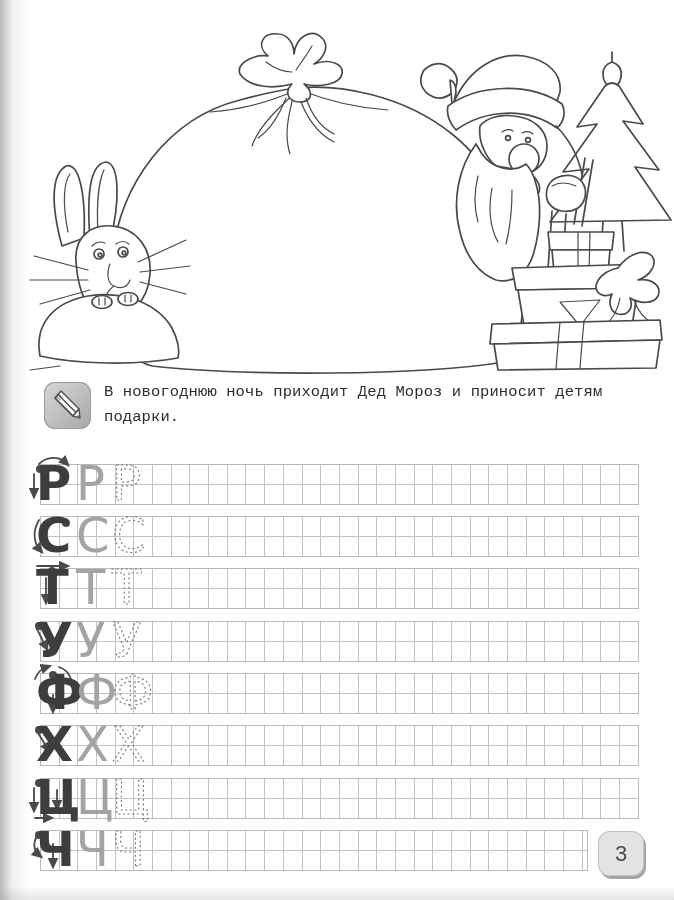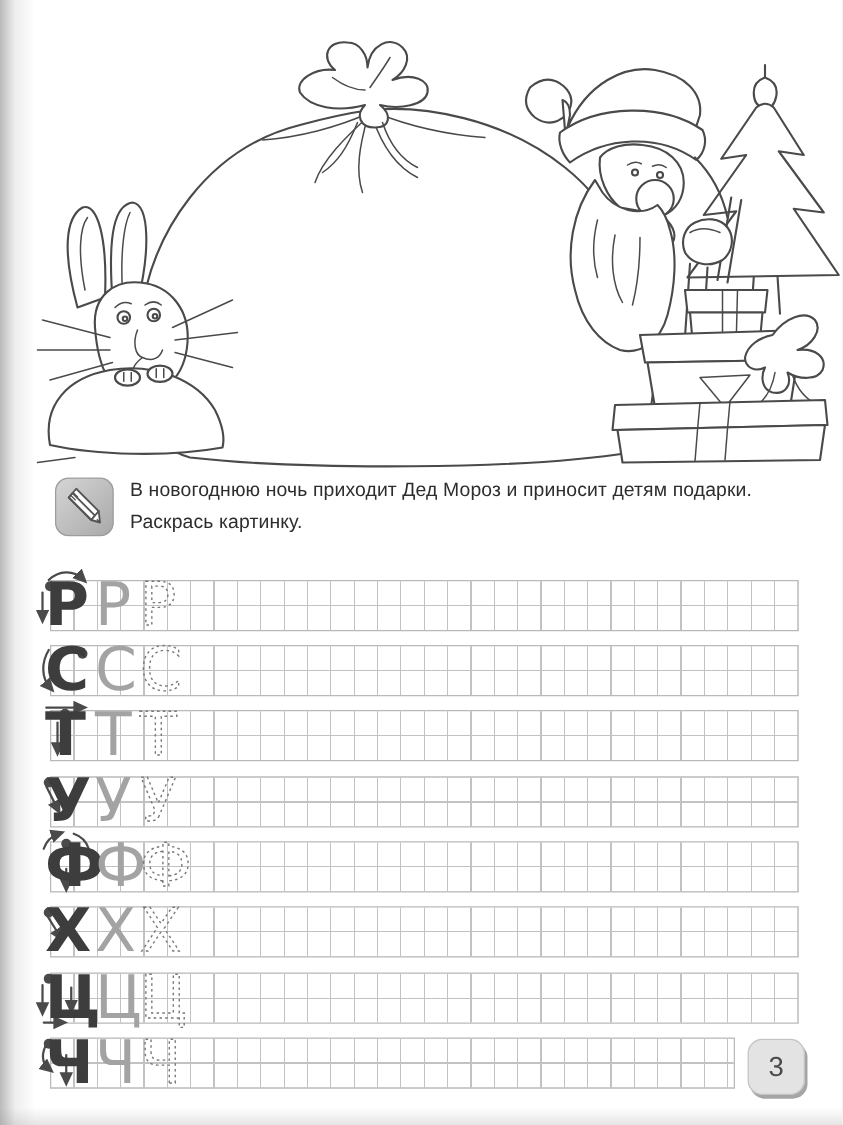--- a/index.html
+++ b/index.html
@@ -31,21 +31,21 @@
   
   .pencil-box{
     position:absolute;left:44px;top:382px;width:47px;height:47px;
     border-radius:11px;
     background:linear-gradient(135deg,#d6d6d6,#a8a8a8);
     box-shadow:inset 0 0 0 1px #9c9c9c;
   }
   .pencil-box svg{position:absolute;left:3px;top:3px;}
   .instructions{
     position:absolute;left:104px;top:380px;width:556px;
-    font-size:15.5px;line-height:25px;color:#2d2d2d;letter-spacing:.1px;
+    font-size:15.5px;line-height:25px;color:#2d2d2d;letter-spacing:.1px;font-family:Liberation Mono, monospace;
   }
 
   
   .band{
     position:absolute;left:40px;width:599px;height:41px;
     border:1px solid #b9b9b9;box-sizing:border-box;
     background-image:
       repeating-linear-gradient(to right, transparent 0, transparent 17.68px, #c2c2c2 17.68px, #c2c2c2 18.68px),
       repeating-linear-gradient(to bottom, transparent 0, transparent 19px, #c2c2c2 19px, #c2c2c2 20px);
   }
@@ -163,21 +163,20 @@
         <path d="M8,13 L11,9.5 L29,27.5 L26,31 Z" fill="none"></path>
         <path d="M26,31 L33,33 L32,24 Z"></path>
         <path d="M33,33 l-2.5,-2.5" stroke-width="1.2"></path>
         <path d="M9.5,11.2 l4,4 M11.5,8.9 l4,4" stroke-width="1"></path>
       </g>
     </svg>
   </div>
 
   <div class="instructions">
     <div>В новогоднюю ночь приходит Дед Мороз и приносит детям подарки.</div>
-    <div>Раскрась картинку.</div>
   </div>
 
   <div class="band" style="top:464px">
     <svg width="140" height="64">
       <path class="hint" d="M6,8 C14,0 26,0 33,7" marker-end="url(#ah)"></path>
       <path class="hint" d="M1,18 L1,38" marker-end="url(#ah)"></path>
       <circle class="dotm" cx="7" cy="13" r="4"></circle>
       <text class="solid" x="3" y="44">Р</text>
       <text class="gray" x="43" y="44">Р</text>
       <text class="dots" x="79" y="44">Р</text>

